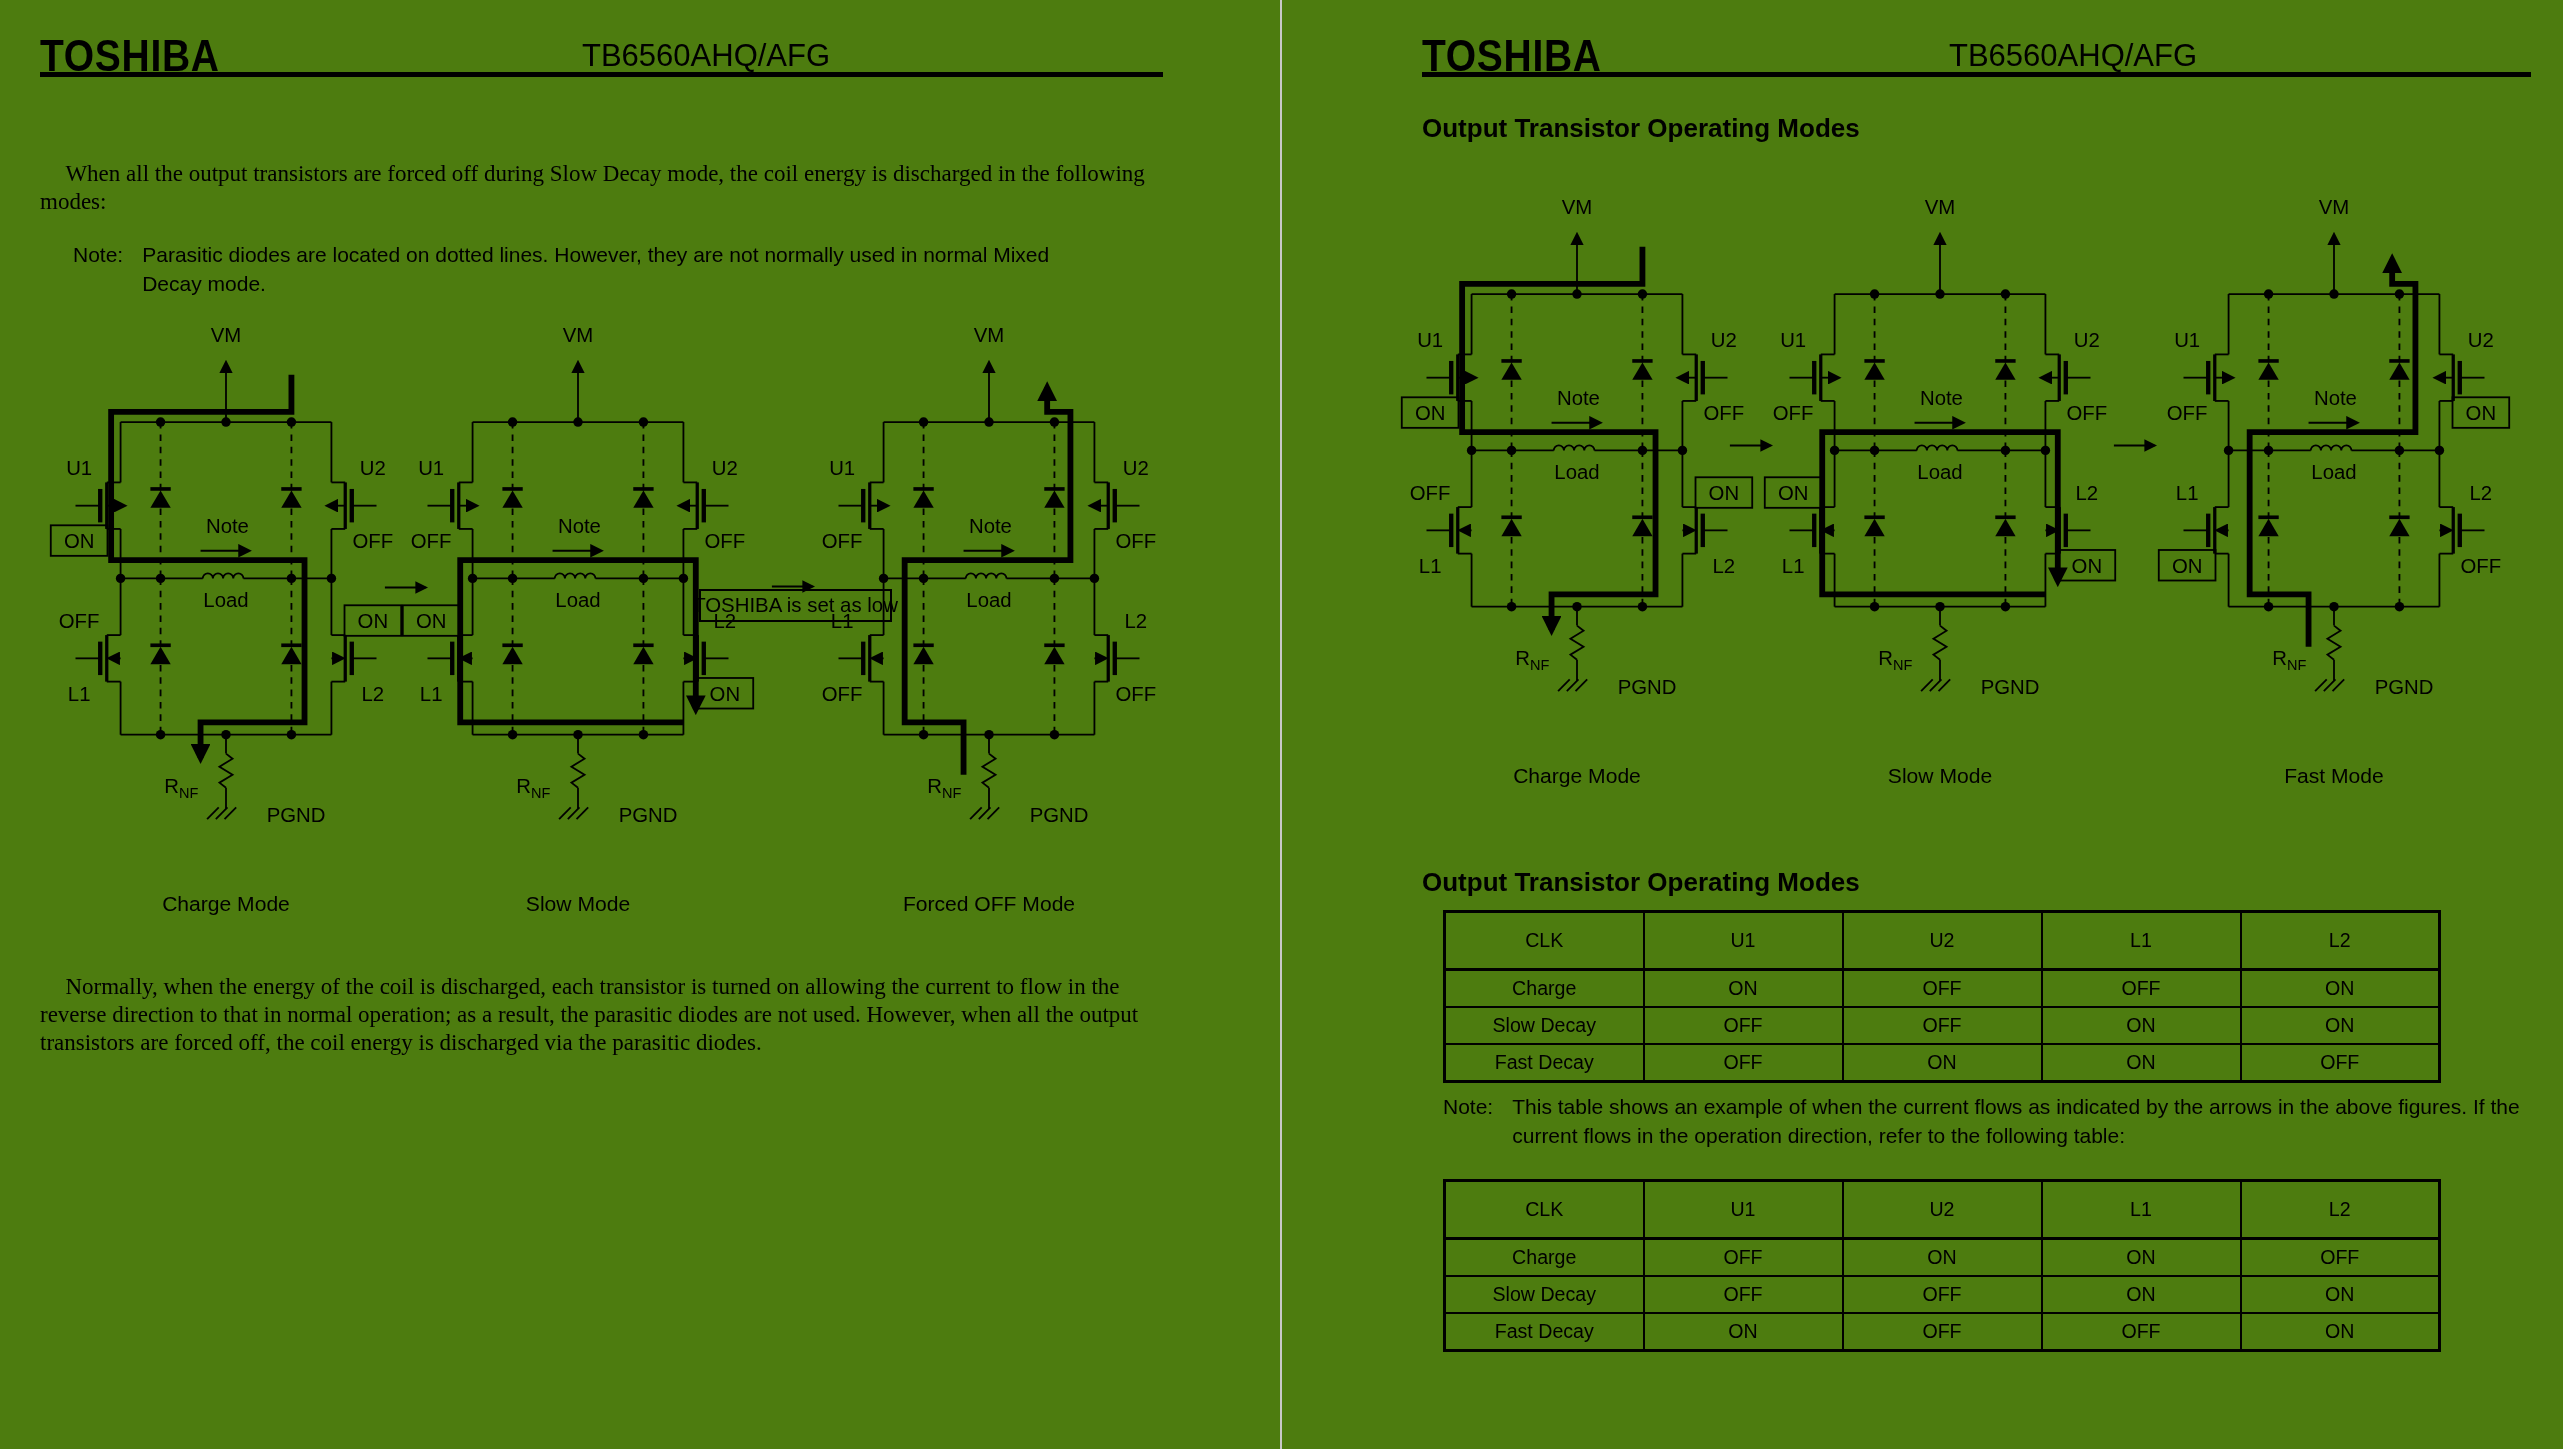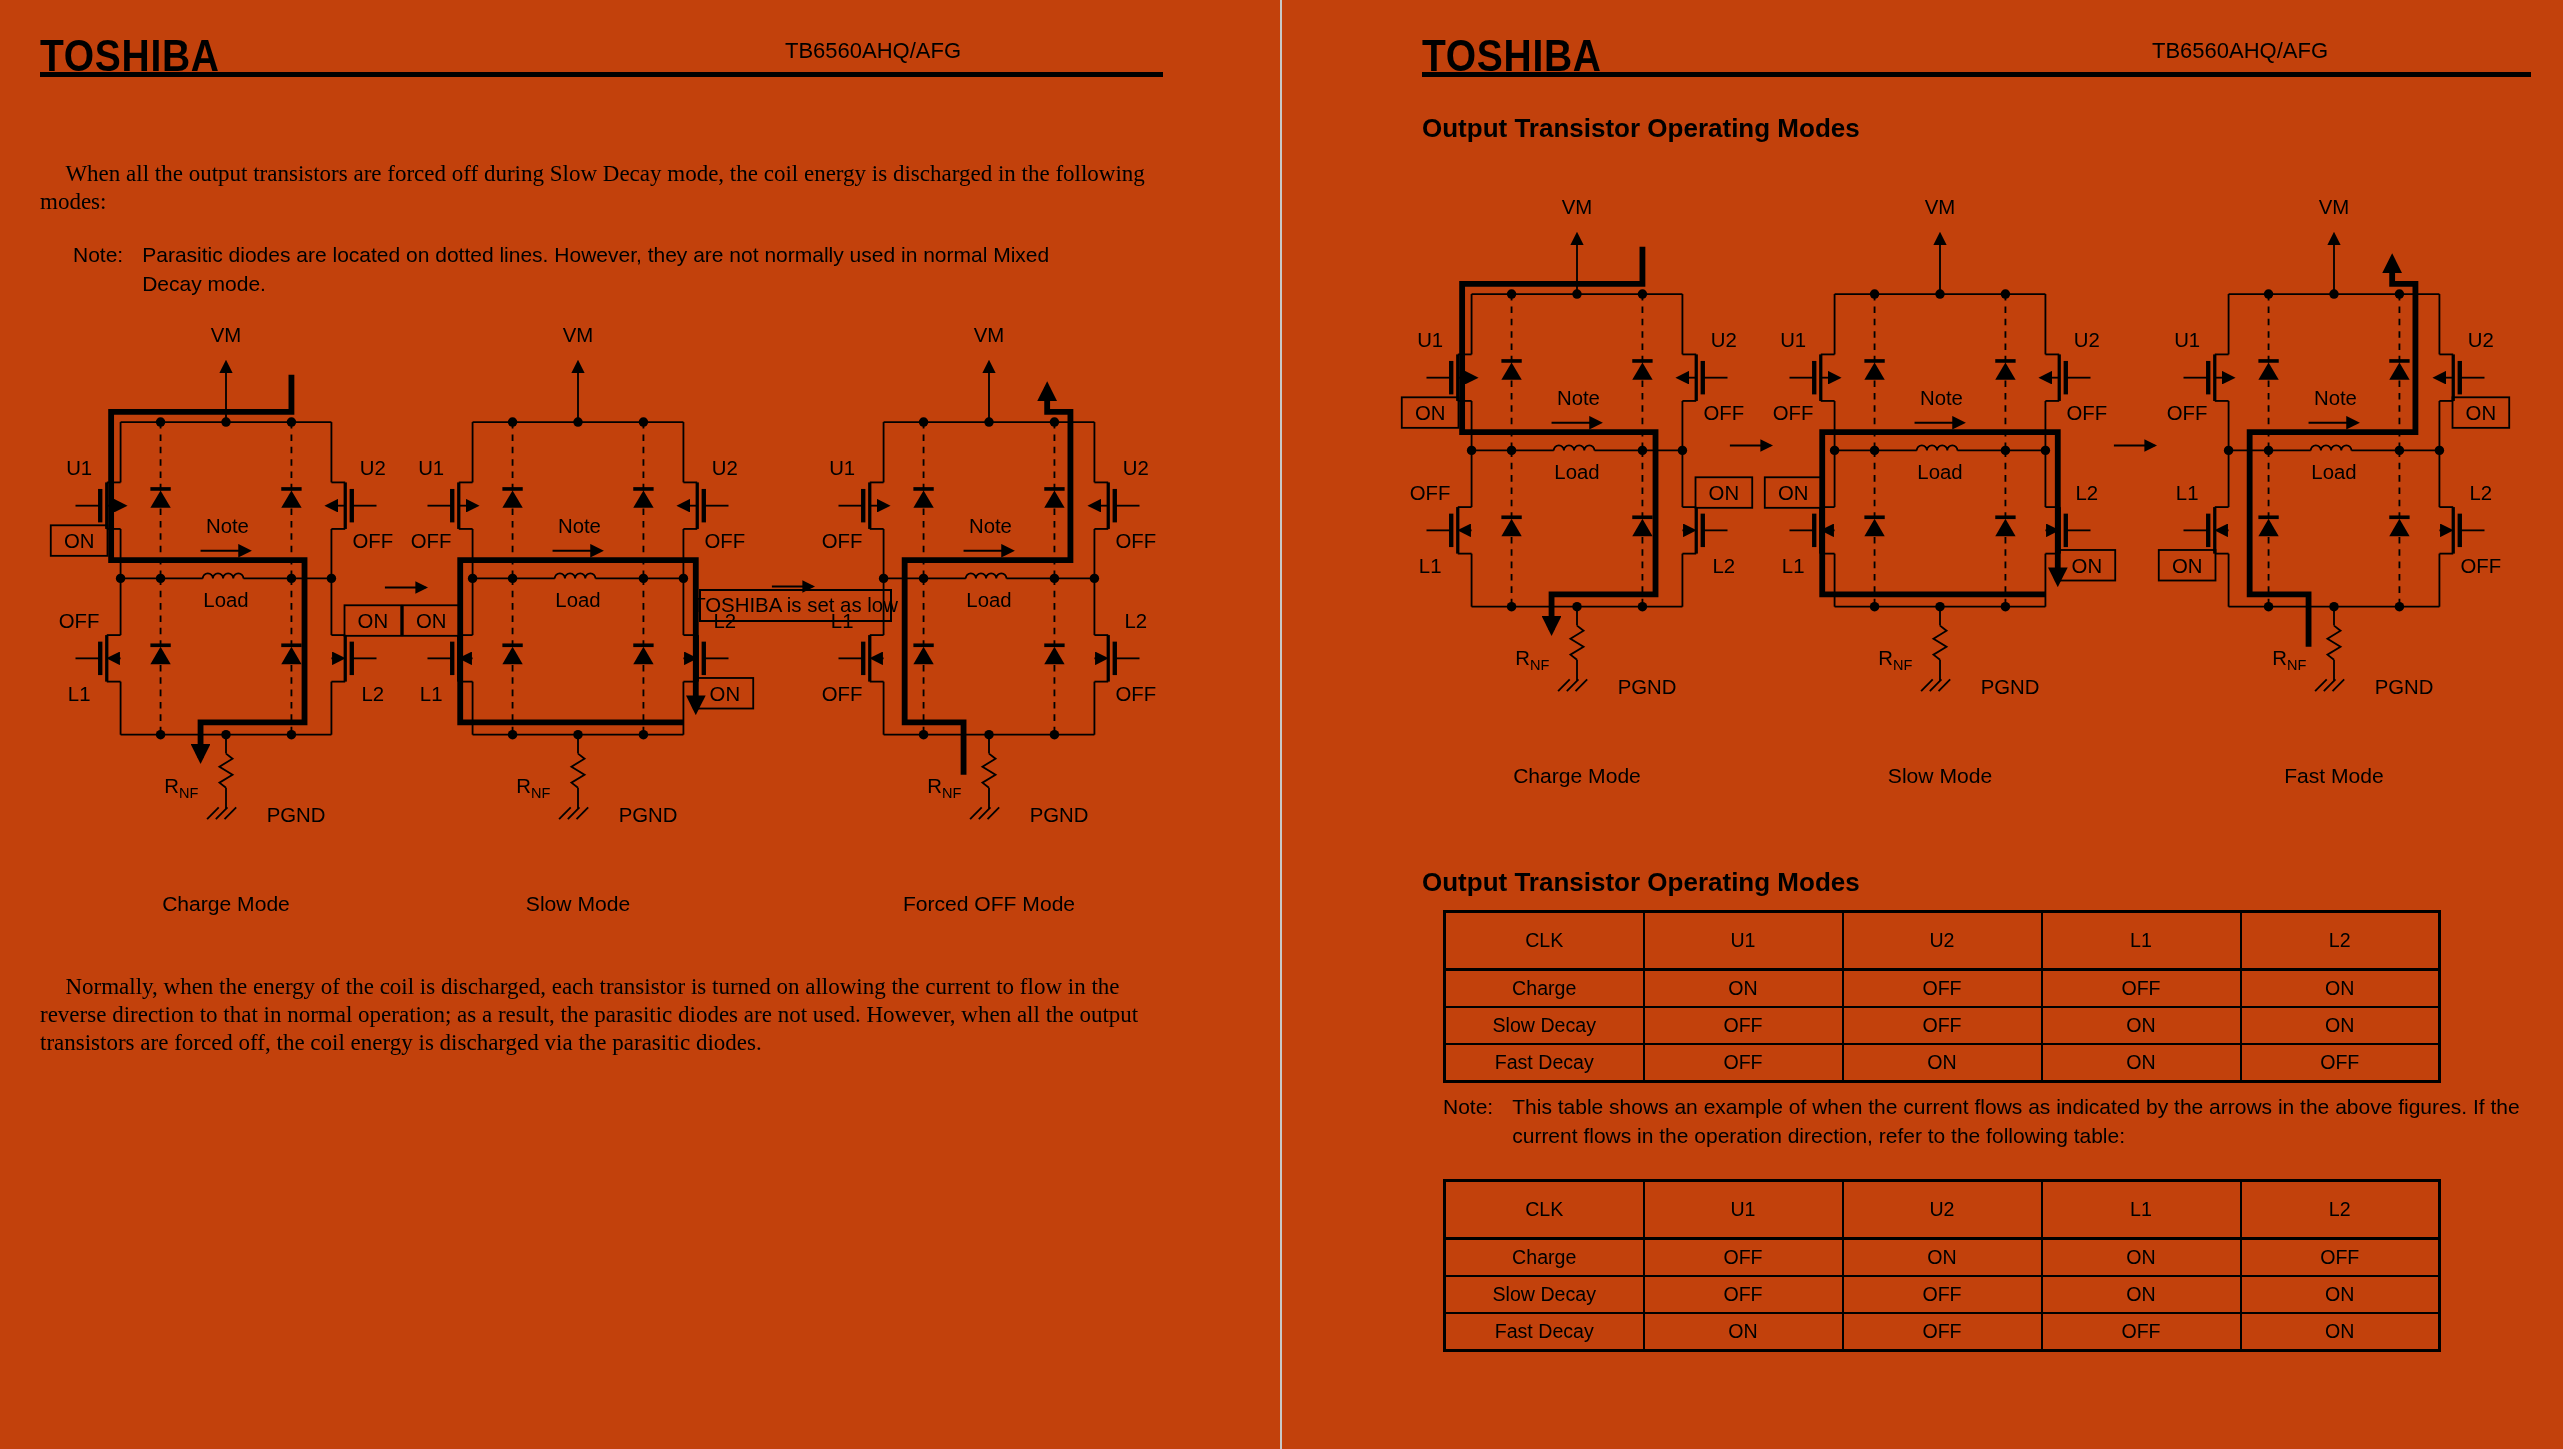--- a/index.html
+++ b/index.html
@@ -1,23 +1,23 @@
 <!DOCTYPE html>
 <html style="font-size:11.6px"><head>
 <meta charset="utf-8">
 <style>
   html,body{margin:0;padding:0;background:#ffffff;}
   body{width:2563px;height:1449px;position:relative;font-family:"Liberation Sans",sans-serif;color:#000;}
-  .page{position:absolute;top:0;width:1281px;height:1449px;background:#c2410c;}
+  .page{position:absolute;top:0;width:1281px;height:1449px;background:#4d7c0f;}
   #page-left{left:0;}
   #page-right{left:1282px;}
   .page-divider{position:absolute;top:0;left:1280px;width:2.2px;height:1449px;background:#c8c8c8;}
   .brand{position:absolute;left:40px;top:32px;font-size:39px;font-weight:bold;letter-spacing:0.7px;transform:scaleY(1.12);transform-origin:left top;}
   #page-right .brand{left:140px;}
-  .part-number{position:absolute;top:38px;font-size:22px;text-align:center;}
+  .part-number{position:absolute;top:38px;font-size:31px;text-align:left;}
   #page-left .part-number{left:582px;width:582px;}
   #page-right .part-number{left:667px;width:582px;}
   .header-rule{position:absolute;top:72px;height:5.1px;background:#000;}
   #page-left .header-rule{left:40px;width:1123px;}
   #page-right .header-rule{left:140px;width:1109px;}
   .section-heading{position:absolute;font-size:26px;font-weight:bold;}
   #page-left .section-heading{left:40px;top:113px;width:1163px;}
   #page-right .section-heading{left:140px;top:113px;width:1091px;}
   .serif-para{font-family:"Liberation Serif",serif;font-size:23px;line-height:28px;}
   .intro{position:absolute;left:40px;top:160px;width:1145px;}

